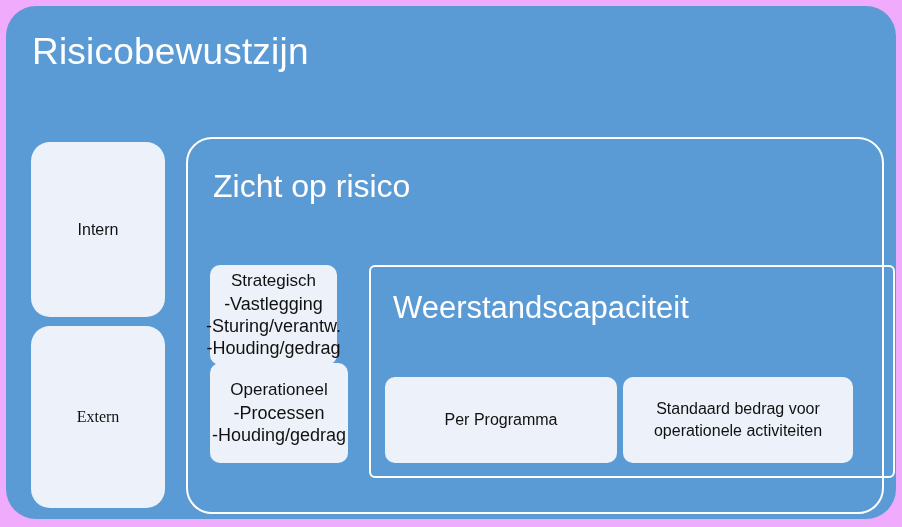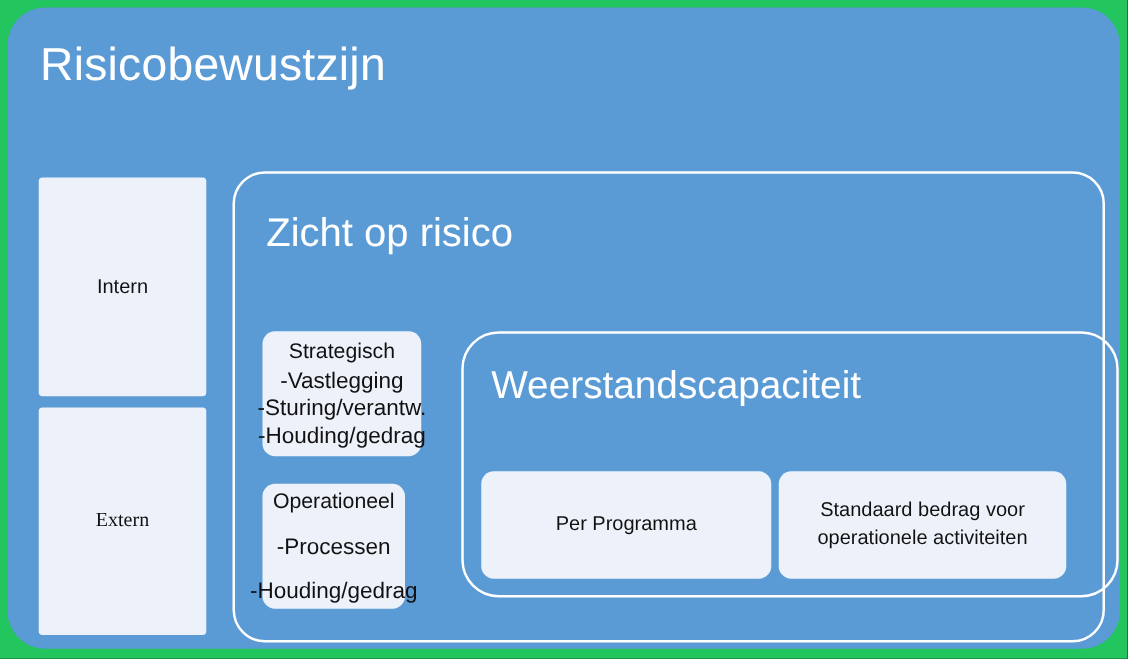--- a/index.html
+++ b/index.html
@@ -11,21 +11,21 @@
     width: 902px;
     height: 527px;
     overflow: hidden;
     font-family: "Liberation Sans", sans-serif;
   }
 
   #stage {
     position: relative;
     width: 902px;
     height: 527px;
-    background: #22c55e;
+    background: #f0abfc;
   }
 
   
   .outer-panel {
     position: absolute;
     left: 6px;
     top: 6px;
     width: 890px;
     height: 513px;
     background: #5B9BD5;
@@ -42,21 +42,21 @@
     color: #FFFFFF;
     font-weight: 400;
     letter-spacing: 0.2px;
     white-space: nowrap;
   }
 
   
   .side-card {
     position: absolute;
     background: #EDF2FA;
-    border-radius: 3px;
+    border-radius: 19px;
     display: flex;
     align-items: center;
     justify-content: center;
     color: #111111;
     font-size: 16px;
     box-sizing: border-box;
     text-align: right;
   }
   .side-card.intern {
     left: 25px;
@@ -109,24 +109,23 @@
     color: #111111;
   }
   .spec-card.strategisch {
     left: 22px;
     top: 126px;
     width: 127px;
     height: 100px;
   }
   .spec-card.operationeel {
     left: 22px;
-    top: 248px;
-    width: 114px;
+    top: 224px;
+    width: 138px;
     height: 100px;
-    gap: 13px;
   }
   .spec-head {
     font-size: 17px;
     line-height: 23px;
     margin-bottom: 1px;
     white-space: nowrap;
   }
   .spec-line {
     font-size: 18px;
     line-height: 22px;
@@ -134,21 +133,21 @@
   }
 
   
   .weer-panel {
     position: absolute;
     left: 181px;
     top: 126px;
     width: 526px;
     height: 213px;
     border: 2px solid #FFFFFF;
-    border-radius: 30px;
+    border-radius: 6px;
     box-sizing: border-box;
   }
   .weer-title {
     position: absolute;
     left: 22px;
     top: 22px;
     font-size: 31px;
     line-height: 37px;
     color: #FFFFFF;
     font-weight: 400;

